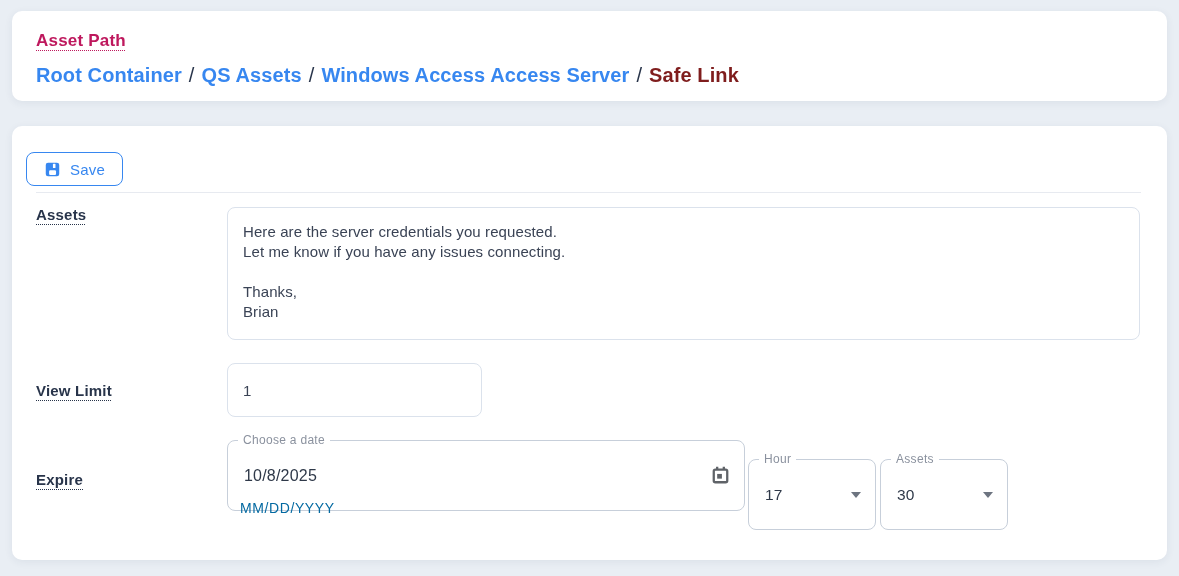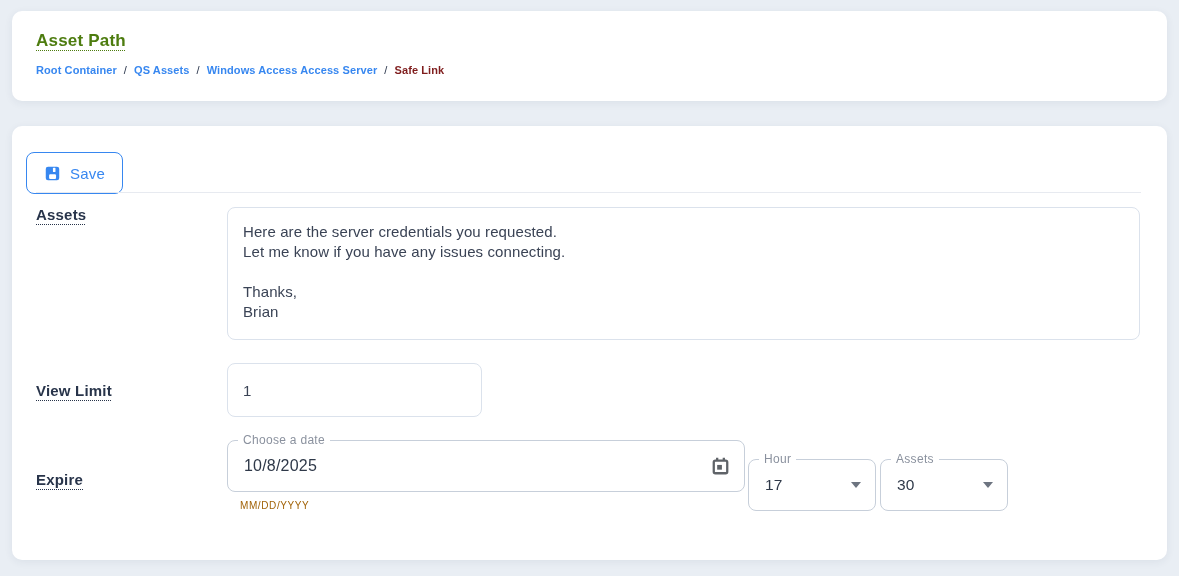--- a/index.html
+++ b/index.html
@@ -15,45 +15,45 @@
     position: absolute;
     background: #ffffff;
     border-radius: 10px;
     box-shadow: 0 2px 8px rgba(40, 60, 90, 0.07);
   }
   
   .asset-path-card { left: 12px; top: 11px; width: 1155px; height: 90px; padding: 20px 24px; }
   .page-title {
     font-size: 17px;
     font-weight: 700;
-    color: #4d7c0f;
+    color: #be185d;
     display: inline-block;
     text-decoration: underline dotted 1px;
     text-underline-offset: 4px;
     letter-spacing: 0.2px;
   }
   .breadcrumb {
     margin-top: 13px;
-    font-size: 11px;
+    font-size: 20px;
     font-weight: 600;
     letter-spacing: 0.1px;
     display: flex;
     align-items: flex-end;
     gap: 7px;
     white-space: nowrap;
   }
   .crumb-link { color: #3787f0; text-decoration: none; cursor: pointer; }
   .crumb-sep { color: #28344a; font-weight: 500; }
   .crumb-current { color: #7f1d1d; font-weight: 600; }
 
   
   .form-card { left: 12px; top: 126px; width: 1155px; height: 434px; }
   .save-button {
     position: absolute; left: 14px; top: 26px;
-    height: 42px; padding: 0 17px;
+    height: 34px; padding: 0 17px;
     display: inline-flex; align-items: center; gap: 9px;
     background: #ffffff;
     border: 1px solid #3787f0;
     border-radius: 8px;
     color: #3787f0;
     font-family: inherit;
     font-size: 15px;
     letter-spacing: 0.2px;
     cursor: pointer;
   }
@@ -96,21 +96,21 @@
     padding: 0 15px;
     font-family: inherit;
     font-size: 15px;
     color: #3a4355;
     outline: none;
     background: #ffffff;
   }
 
   
   .outlined {
-    position: absolute; top: 314px; height: 52px;
+    position: absolute; top: 314px; height: 71px;
     border: 1px solid #c7cfda;
     border-radius: 8px;
     background: #ffffff;
     display: flex; align-items: center;
   }
   .outlined .float-label {
     position: absolute; top: -8px; left: 10px;
     background: #ffffff;
     padding: 0 5px;
     font-size: 12px;
@@ -125,21 +125,21 @@
     font-family: inherit; font-size: 16px; color: #2f3949;
     padding: 0 0 0 16px; flex: 1; min-width: 0; letter-spacing: 0.2px;
   }
   .calendar-button {
     border: none; background: transparent; cursor: pointer;
     display: inline-flex; align-items: center; justify-content: center;
     width: 36px; height: 36px; margin-right: 6px; border-radius: 50%;
   }
   .format-hint {
     position: absolute; left: 228px; top: 374px;
-    font-size: 10px; color: #a16207; letter-spacing: 0.6px;
+    font-size: 14px; color: #0369a1; letter-spacing: 0.6px;
   }
   .select-field { width: 128px; cursor: pointer; margin-top: 19px; }
   .select-hour   { left: 736px; }
   .select-minute { left: 868px; }
   .select-second { left: 1000px; }
   .select-value {
     font-size: 15.5px; color: #2f3949; padding-left: 16px; flex: 1;
     letter-spacing: 0.2px;
   }
   .select-arrow {

